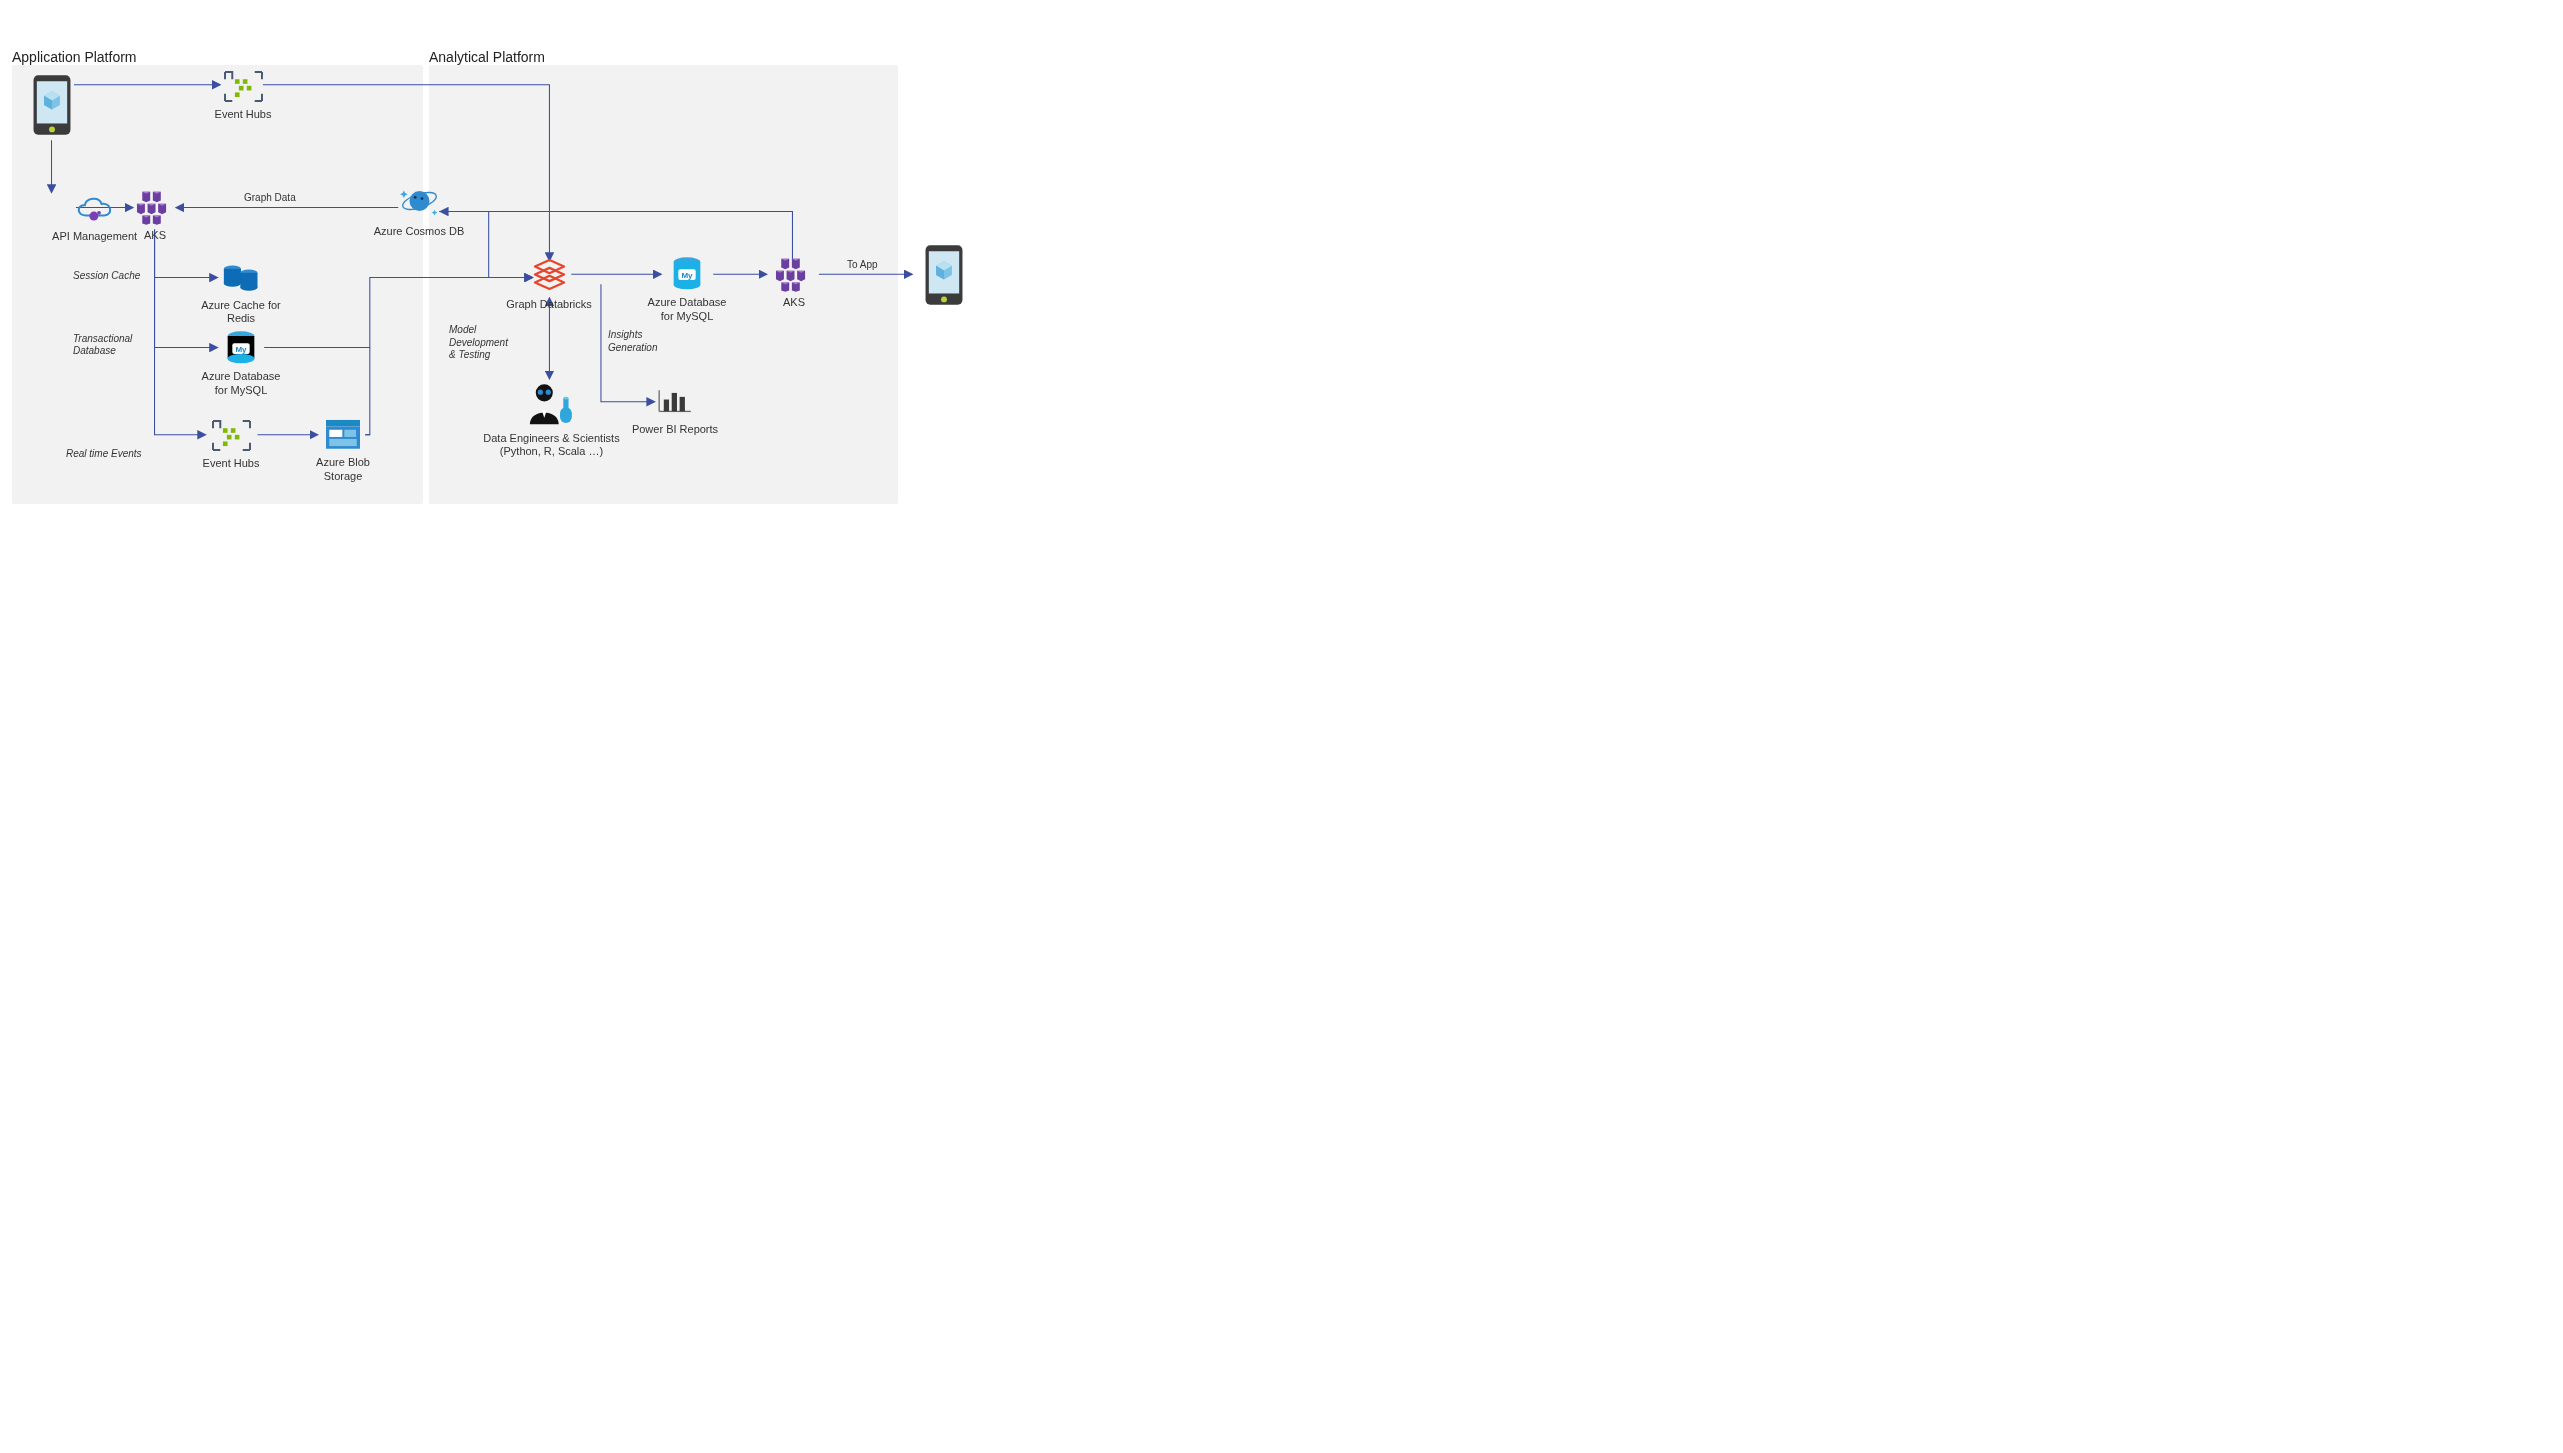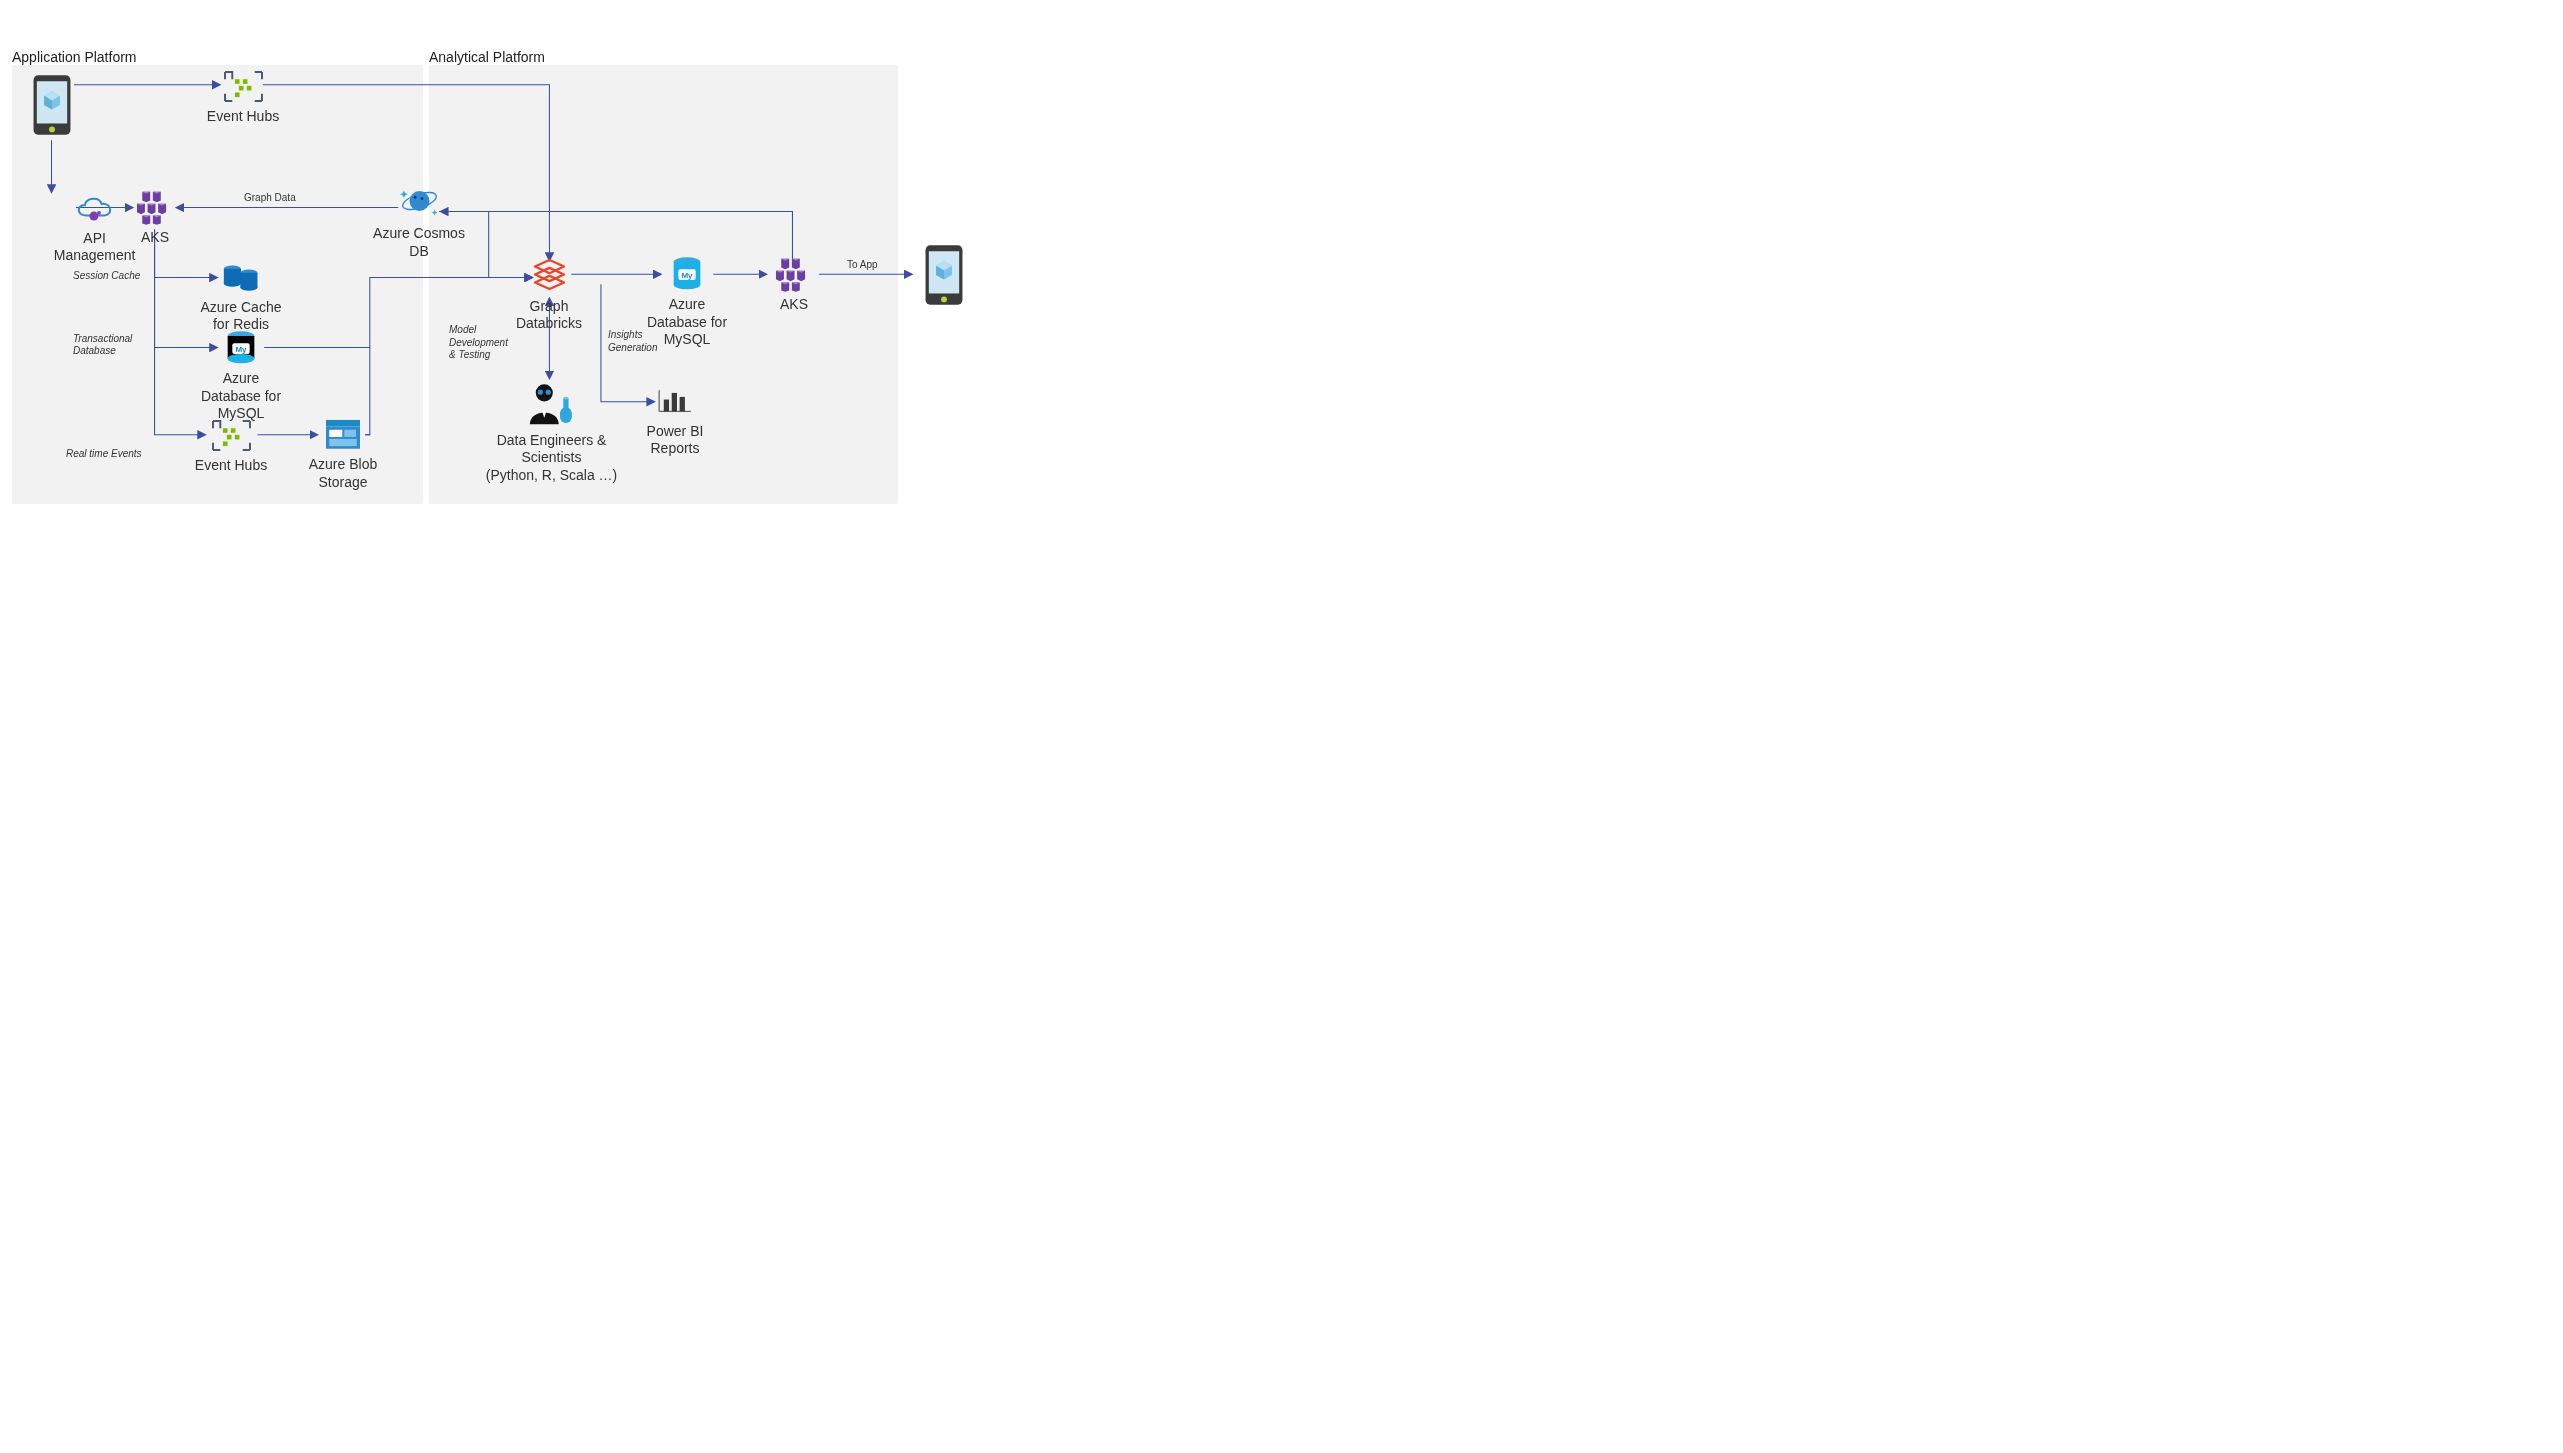--- a/index.html
+++ b/index.html
@@ -22,21 +22,21 @@
     font-size: 14px;
     color: #222;
   }
   .node {
     position: absolute;
     text-align: center;
     width: 92px;
   }
   .node-label {
     margin-top: 2.6px;
-    font-size: 14px;
+    font-size: 11px;
     color: #333;
     line-height: 1.25;
   }
   .edge-label {
     position: absolute;
     font-size: 10px;
     font-style: italic;
     color: #333;
   }
   .edge-label.upright { font-style: normal; }

